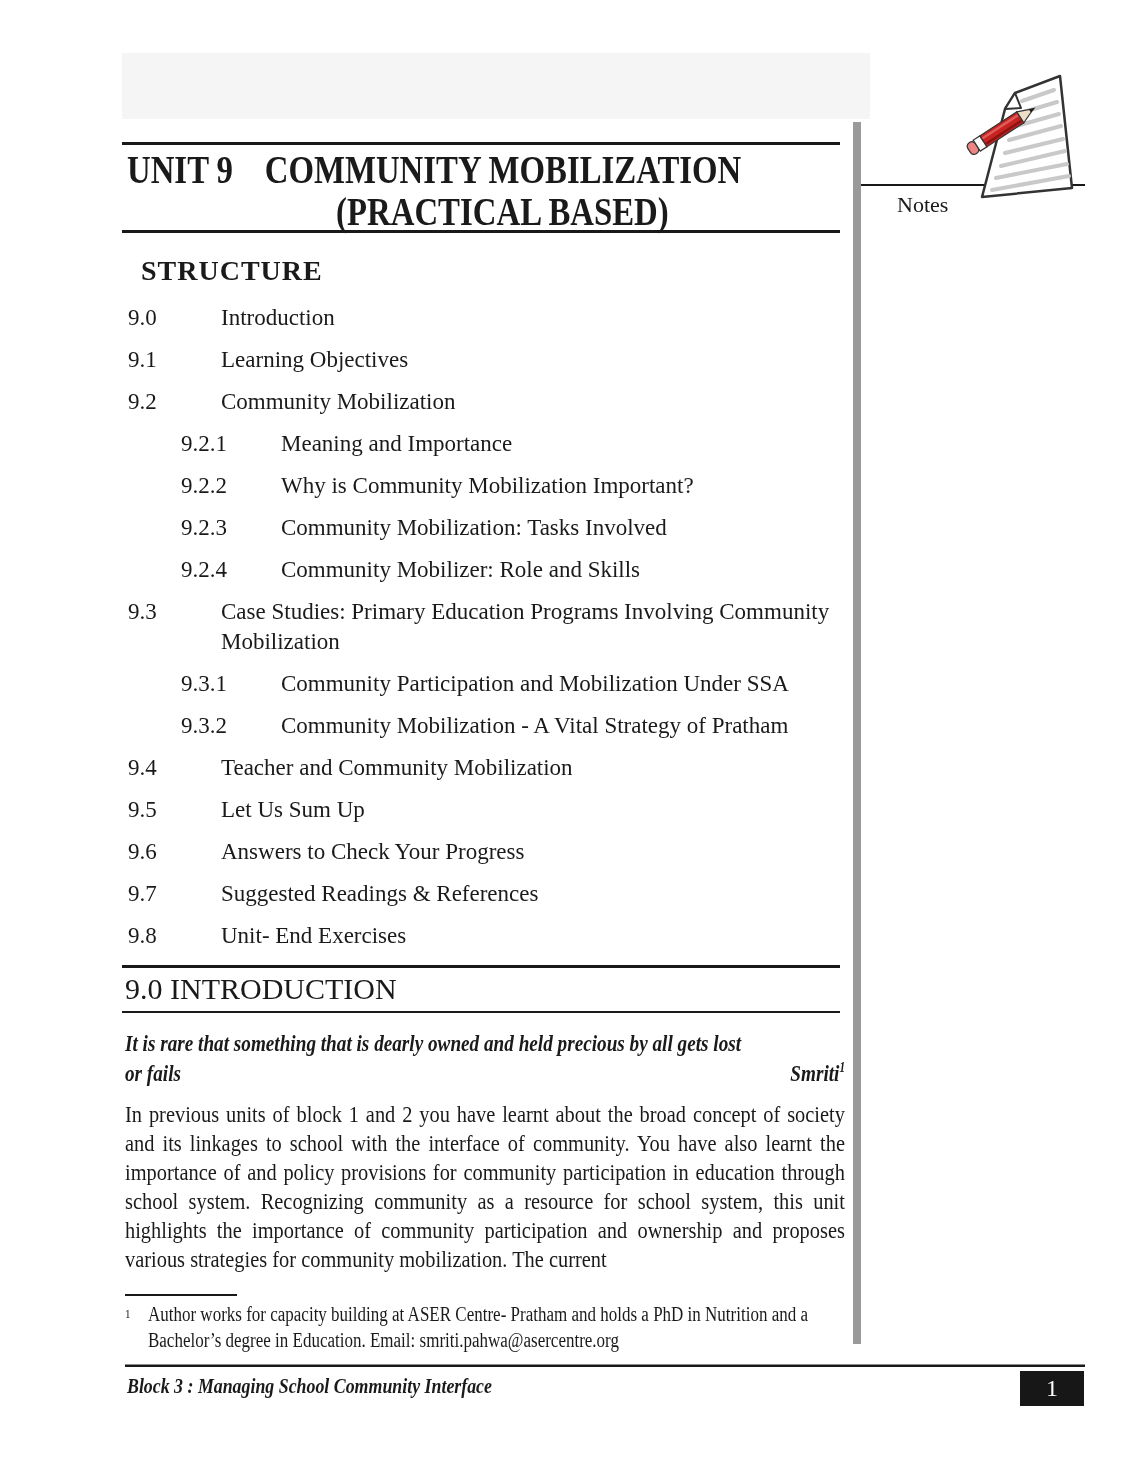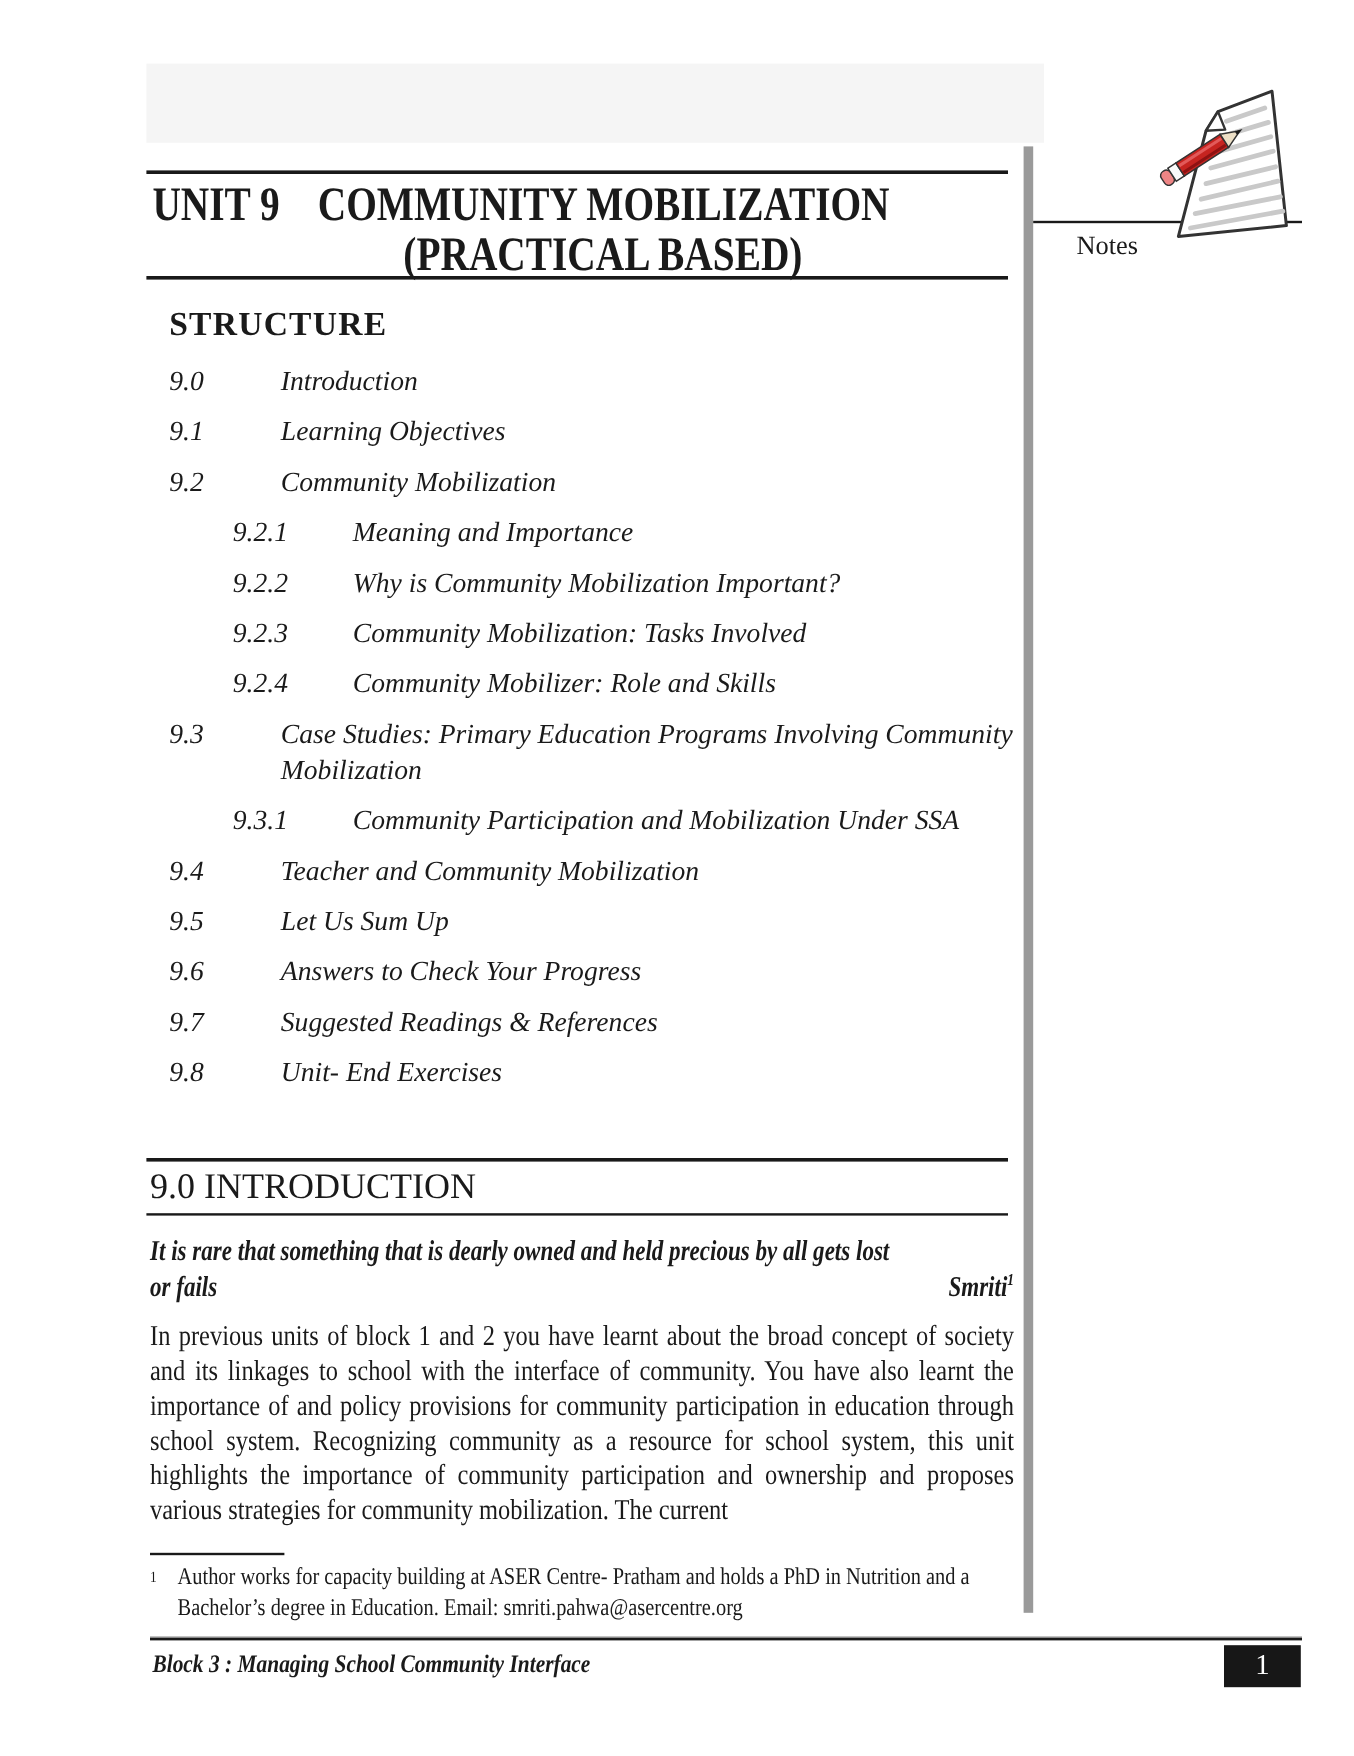--- a/index.html
+++ b/index.html
@@ -26,21 +26,21 @@
     position:absolute; left:127px; top:149px; width:880px;
     font-weight:bold; font-size:40px; line-height:42px; white-space:nowrap;
     transform:scaleX(0.82); transform-origin:0 0; letter-spacing:0px;
     display:flex;
   }
   .unit-title .unit-no { flex:0 0 168px; }
   .unit-title .t2 { margin-left:87px; }
 
   
   .structure-heading { position:absolute; left:125px; top:255px; font-weight:bold; font-size:28px; letter-spacing:1px;margin-left:16px; }
-  .structure-list { position:absolute; left:141px; top:303px; width:716px; font-style:italic; font-size:23px; line-height:30px; }
+  .structure-list { position:absolute; left:128px; top:303px; width:716px; font-size:23px; line-height:30px; }
   .struct-row { display:flex; margin-bottom:12px; }
   .struct-row .num { flex:0 0 53px; }
   .struct-row.lvl1 { margin-left:53px; }
   .struct-row.lvl1 .num { flex:0 0 60px; }
   .struct-row .lbl { flex:1 1 auto;margin-left:40px; }
 
   
   .intro-heading { position:absolute; left:125px; top:972px; font-weight:normal; font-size:30px; }
   .quote {
     position:absolute; left:125px; top:1028px; width:900px;
@@ -163,20 +163,24 @@
         <span class="lbl">Community Mobilizer: Role and Skills</span>
       </div>
       <div class="struct-row lvl0">
         <span class="num">9.3</span>
         <span class="lbl">Case Studies: Primary Education Programs Involving Community Mobilization</span>
       </div>
       <div class="struct-row lvl1">
         <span class="num">9.3.1</span>
         <span class="lbl">Community Participation and Mobilization Under SSA</span>
       </div>
+      <div class="struct-row lvl1">
+        <span class="num">9.3.2</span>
+        <span class="lbl">Community Mobilization - A Vital Strategy of Pratham</span>
+      </div>
       <div class="struct-row lvl0">
         <span class="num">9.4</span>
         <span class="lbl">Teacher and Community Mobilization</span>
       </div>
       <div class="struct-row lvl0">
         <span class="num">9.5</span>
         <span class="lbl">Let Us Sum Up</span>
       </div>
       <div class="struct-row lvl0">
         <span class="num">9.6</span>

